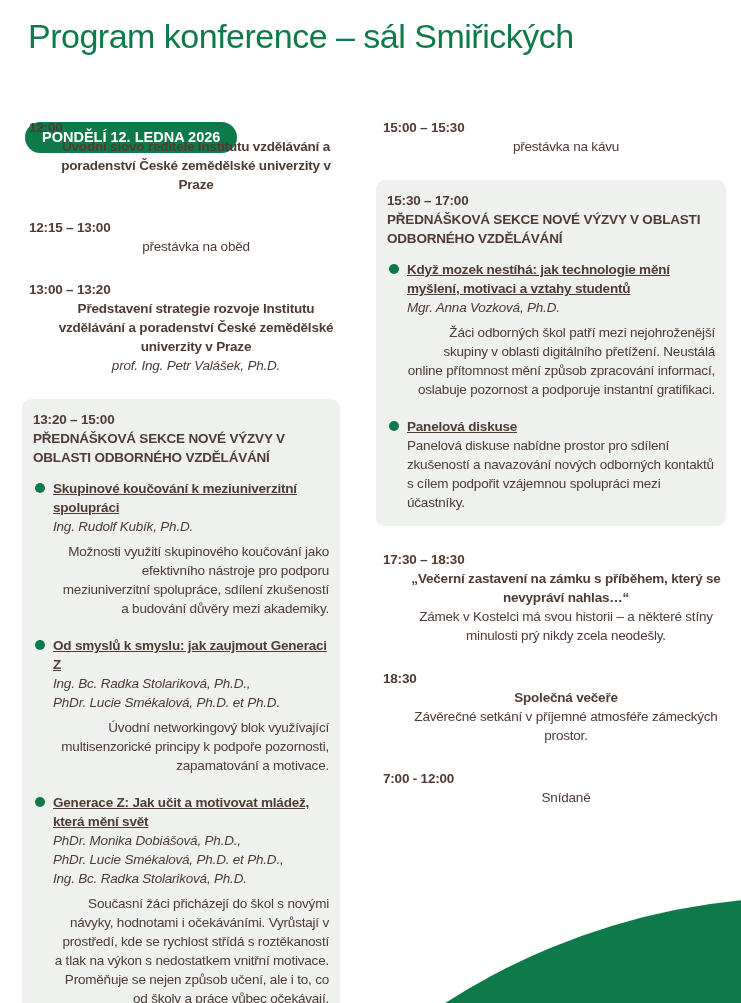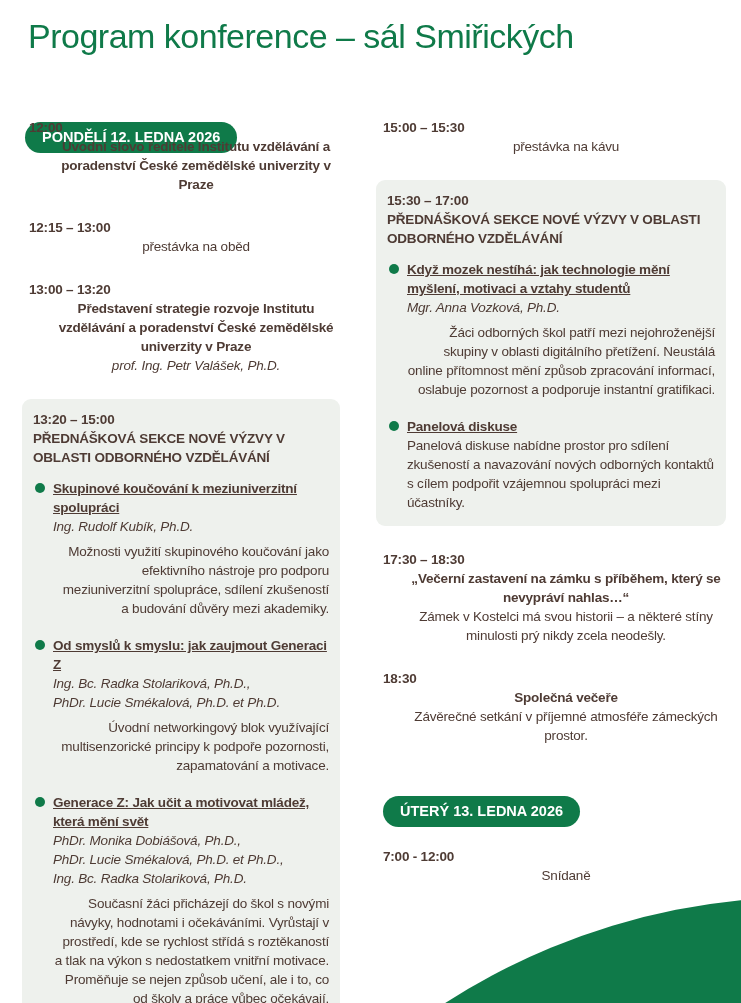--- a/index.html
+++ b/index.html
@@ -136,21 +136,20 @@
     <div class="ind bold">„Večerní zastavení na zámku s příběhem, který se nevypráví nahlas…“</div>
     <div class="ind">Zámek v Kostelci má svou historii – a některé stíny minulosti prý nikdy zcela neodešly.</div>
   </div>
 
   <div class="entry">
     <div class="time">18:30</div>
     <div class="ind bold">Společná večeře</div>
     <div class="ind">Závěrečné setkání v příjemné atmosféře zámeckých prostor.</div>
   </div>
 
-  <div class="pill pill-tuesday">ÚTERÝ 13. LEDNA 2026</div>
 
   <div class="entry">
     <div class="time">7:00 - 12:00</div>
     <div class="ind">Snídaně</div>
   </div>
 
 </div>
 
 <div class="big-circle"></div>
 

